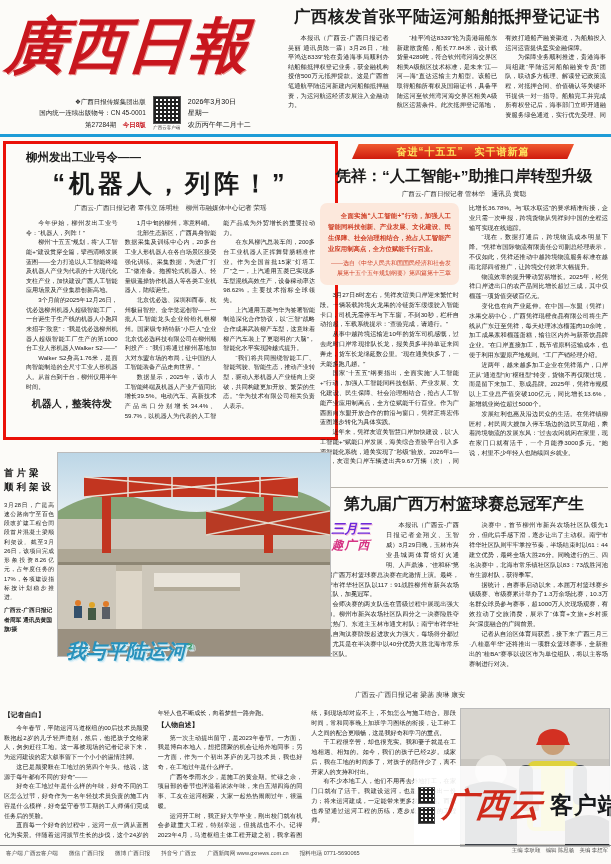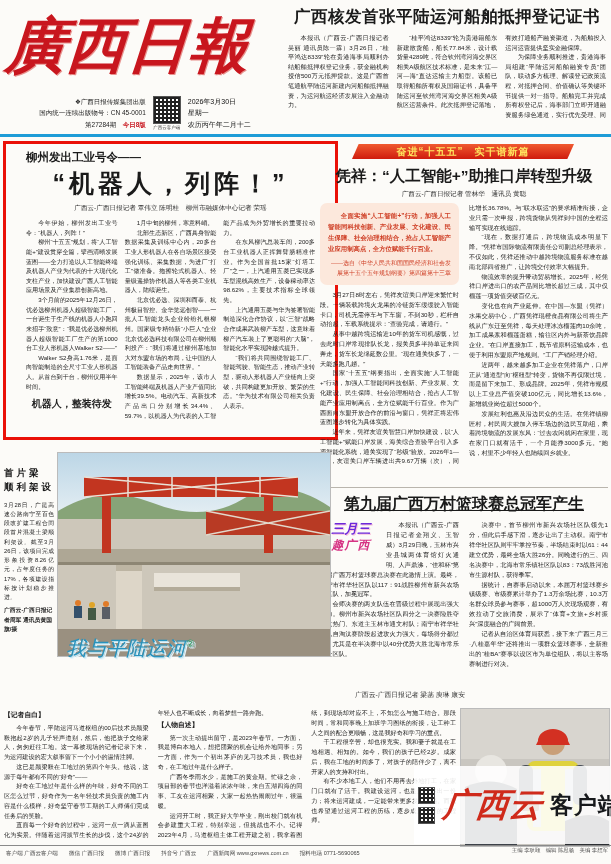--- a/index.html
+++ b/index.html
@@ -47,37 +47,37 @@
   .px h1{margin:2px 0 3px 0;font-size:15.5px;font-weight:900;text-align:center;white-space:nowrap;}
   .px .byline{margin-bottom:4px;}
   .px .body{column-count:2;column-gap:10px;height:268px;font-size:6.2px;line-height:1.58;}
   .quote{break-inside:avoid;background:#fce8dc;border-radius:7px;padding:8px 8px 7px 8px;margin:0 0 5px 0;
          color:#cf4027;font-size:6.4px;line-height:1.7;}
   .quote .qt{margin:0;text-indent:2em;font-weight:bold;}
   .quote .qsrc{margin:3px 0 0 0;text-align:right;font-size:6px;}
   .rdivider{left:320px;top:487px;width:288px;height:1px;background:#b9b5ad;}
 
   .bb{left:320px;top:492px;width:288px;}
-  .bb h1{margin:2px 0 5px 0;font-size:16px;font-weight:900;text-align:center;white-space:nowrap;text-decoration:underline;}
+  .bb h1{margin:2px 0 5px 0;font-size:16px;font-weight:900;text-align:center;white-space:nowrap;}
   .bb .body{column-count:2;column-gap:10px;height:155px;font-size:6.2px;line-height:1.6;}
   .festlogo{float:left;width:62px;height:40px;margin:1px 4px 2px 0;text-align:center;
             font-weight:900;font-style:italic;line-height:1.3;}
   .festlogo .f1{font-size:13px;color:#6d28d9;text-shadow:1px 1px 0 #f8c6dd;}
   .festlogo .f2{font-size:12px;color:#d63384;letter-spacing:1px;}
 
   
   .capcol{left:4px;top:466px;width:50px;}
   .captitle{font-size:9.5px;font-weight:900;letter-spacing:3px;line-height:1.5;white-space:nowrap;}
   .captext{font-size:5.8px;line-height:1.6;text-align:justify;margin-top:6px;color:#222;}
   .capcredit{font-size:5.8px;line-height:1.6;margin-top:4px;font-weight:bold;color:#222;}
   .bphoto{left:57px;top:452px;width:272px;height:203px;border:1px solid #bbb;}
 
   
-  .serieslogo{left:66px;top:616px;width:160px;height:46px;font-weight:400;font-style:italic;
-              font-size:20px;color:#2892bd;line-height:56px;white-space:nowrap;
+  .serieslogo{left:66px;top:630px;width:160px;height:46px;font-weight:700;font-style:italic;
+              font-size:20px;color:#2892bd;line-height:33px;white-space:nowrap;
               text-shadow:1px 1px 0 #bfe3ef,2px 2px 0 #e6f4fa;}
   .seriesnum{font-size:10px;font-style:normal;color:#3aa06a;vertical-align:super;}
   .canalhead{left:212px;top:656px;width:396px;text-align:center;font-size:22px;font-weight:900;
              letter-spacing:3px;white-space:nowrap;}
   .canalby{left:212px;top:690px;width:396px;text-align:center;font-size:6.8px;color:#333;}
   .canalbody{left:4px;top:708px;width:452px;}
   .canalbody .body{column-count:3;column-gap:9px;height:134px;font-size:6.1px;line-height:1.6;}
   .seclabel{font-size:6.8px;font-weight:900;margin:2px 0;break-inside:avoid;}
   .wphoto{left:460px;top:708px;width:148px;height:137px;border:1px solid #bbb;}
 

